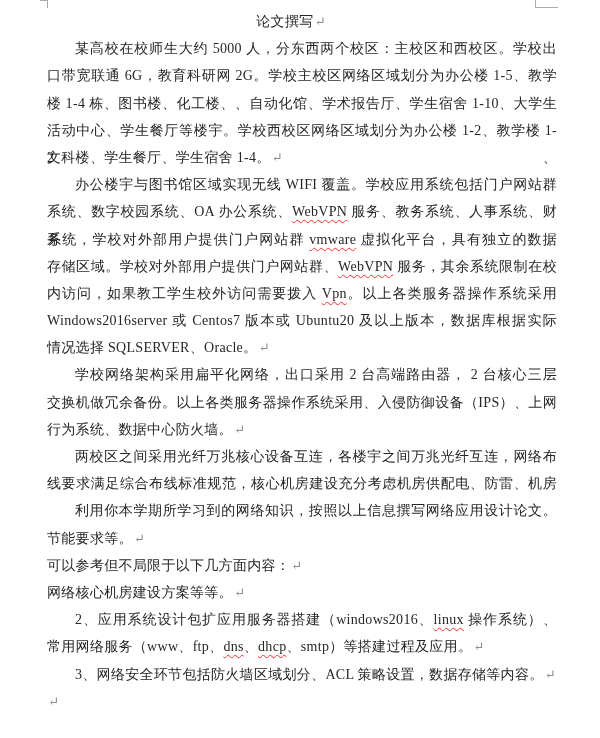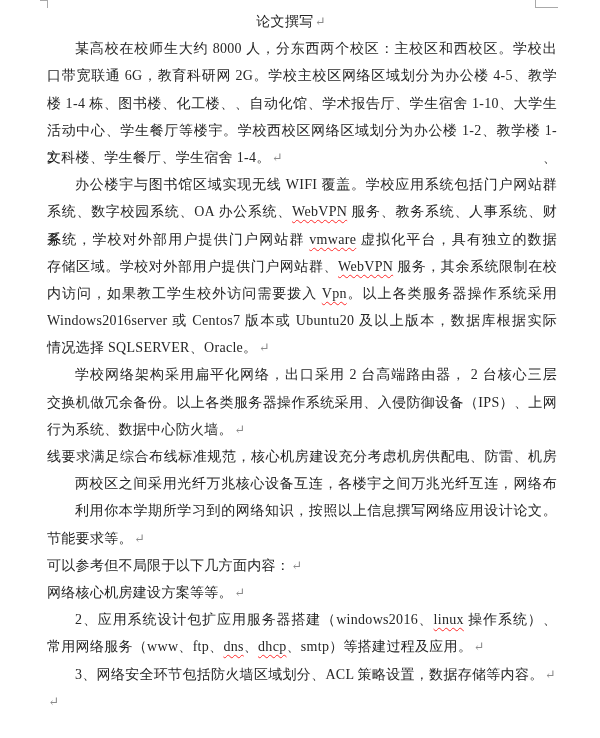--- a/index.html
+++ b/index.html
@@ -54,37 +54,37 @@
   }
 </style>
 </head>
 <body>
 
 <div class="page">
   <div class="crop-mark left"></div>
   <div class="crop-mark right"></div>
   <div class="text-area">
       <div class="line center"><span class="run">论文撰写</span><span class="pilcrow">↵</span></div>
-      <div class="line indent justify"><span class="run">某高校在校师生大约 8000 人，分东西两个校区：主校区和西校区。学校出</span></div>
-      <div class="line justify"><span class="run">口带宽联通 6G，教育科研网 2G。学校主校区网络区域划分为办公楼 4-5、教学</span></div>
+      <div class="line indent justify"><span class="run">某高校在校师生大约 5000 人，分东西两个校区：主校区和西校区。学校出</span></div>
+      <div class="line justify"><span class="run">口带宽联通 6G，教育科研网 2G。学校主校区网络区域划分为办公楼 1-5、教学</span></div>
       <div class="line justify"><span class="run">楼 1-4 栋、图书楼、化工楼、、自动化馆、学术报告厅、学生宿舍 1-10、大学生</span></div>
       <div class="line justify"><span class="run">活动中心、学生餐厅等楼宇。学校西校区网络区域划分为办公楼 1-2、教学楼 1-2、</span></div>
       <div class="line"><span class="run">文科楼、学生餐厅、学生宿舍 1-4。</span><span class="pilcrow">↵</span></div>
       <div class="line indent justify"><span class="run">办公楼宇与图书馆区域实现无线 WIFI 覆盖。学校应用系统包括门户网站群</span></div>
       <div class="line justify"><span class="run">系统、数字校园系统、OA 办公系统、</span><span class="run squiggle">WebVPN</span><span class="run"> 服务、教务系统、人事系统、财务</span></div>
       <div class="line justify"><span class="run">系统，学校对外部用户提供门户网站群 </span><span class="run squiggle">vmware</span><span class="run"> 虚拟化平台，具有独立的数据</span></div>
       <div class="line justify"><span class="run">存储区域。学校对外部用户提供门户网站群、</span><span class="run squiggle">WebVPN</span><span class="run"> 服务，其余系统限制在校</span></div>
       <div class="line justify"><span class="run">内访问，如果教工学生校外访问需要拨入 </span><span class="run squiggle">Vpn</span><span class="run">。以上各类服务器操作系统采用</span></div>
       <div class="line justify"><span class="run">Windows2016server 或 Centos7 版本或 Ubuntu20 及以上版本，数据库根据实际</span></div>
       <div class="line"><span class="run">情况选择 SQLSERVER、Oracle。</span><span class="pilcrow">↵</span></div>
       <div class="line indent justify"><span class="run">学校网络架构采用扁平化网络，出口采用 2 台高端路由器， 2 台核心三层</span></div>
       <div class="line justify"><span class="run">交换机做冗余备份。以上各类服务器操作系统采用、入侵防御设备（IPS）、上网</span></div>
       <div class="line"><span class="run">行为系统、数据中心防火墙。</span><span class="pilcrow">↵</span></div>
+      <div class="line indent justify"><span class="run">两校区之间采用光纤万兆核心设备互连，各楼宇之间万兆光纤互连，网络布</span></div>
       <div class="line justify"><span class="run">线要求满足综合布线标准规范，核心机房建设充分考虑机房供配电、防雷、机房</span></div>
-      <div class="line indent justify"><span class="run">两校区之间采用光纤万兆核心设备互连，各楼宇之间万兆光纤互连，网络布</span></div>
       <div class="line indent justify"><span class="run">利用你本学期所学习到的网络知识，按照以上信息撰写网络应用设计论文。</span></div>
       <div class="line"><span class="run">节能要求等。</span><span class="pilcrow">↵</span></div>
       <div class="line"><span class="run">可以参考但不局限于以下几方面内容：</span><span class="pilcrow">↵</span></div>
       <div class="line"><span class="run">网络核心机房建设方案等等。</span><span class="pilcrow">↵</span></div>
       <div class="line indent justify"><span class="run">2、应用系统设计包扩应用服务器搭建（windows2016、</span><span class="run squiggle">linux</span><span class="run"> 操作系统）、</span></div>
       <div class="line"><span class="run">常用网络服务（www、ftp、</span><span class="run squiggle">dns</span><span class="run">、</span><span class="run squiggle">dhcp</span><span class="run">、smtp）等搭建过程及应用。</span><span class="pilcrow">↵</span></div>
       <div class="line indent"><span class="run">3、网络安全环节包括防火墙区域划分、ACL 策略设置，数据存储等内容。</span><span class="pilcrow">↵</span></div>
       <div class="line"><span class="pilcrow">↵</span></div>
     </div>
 </div>

